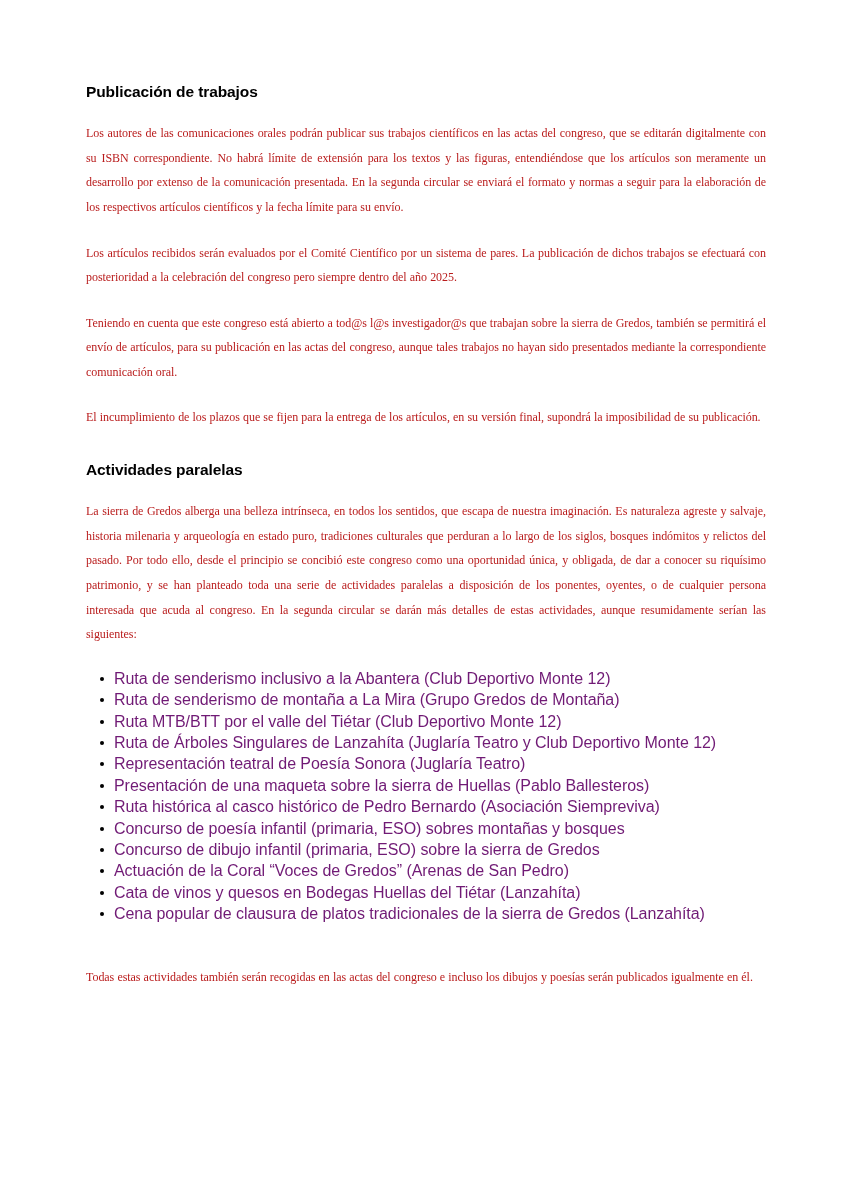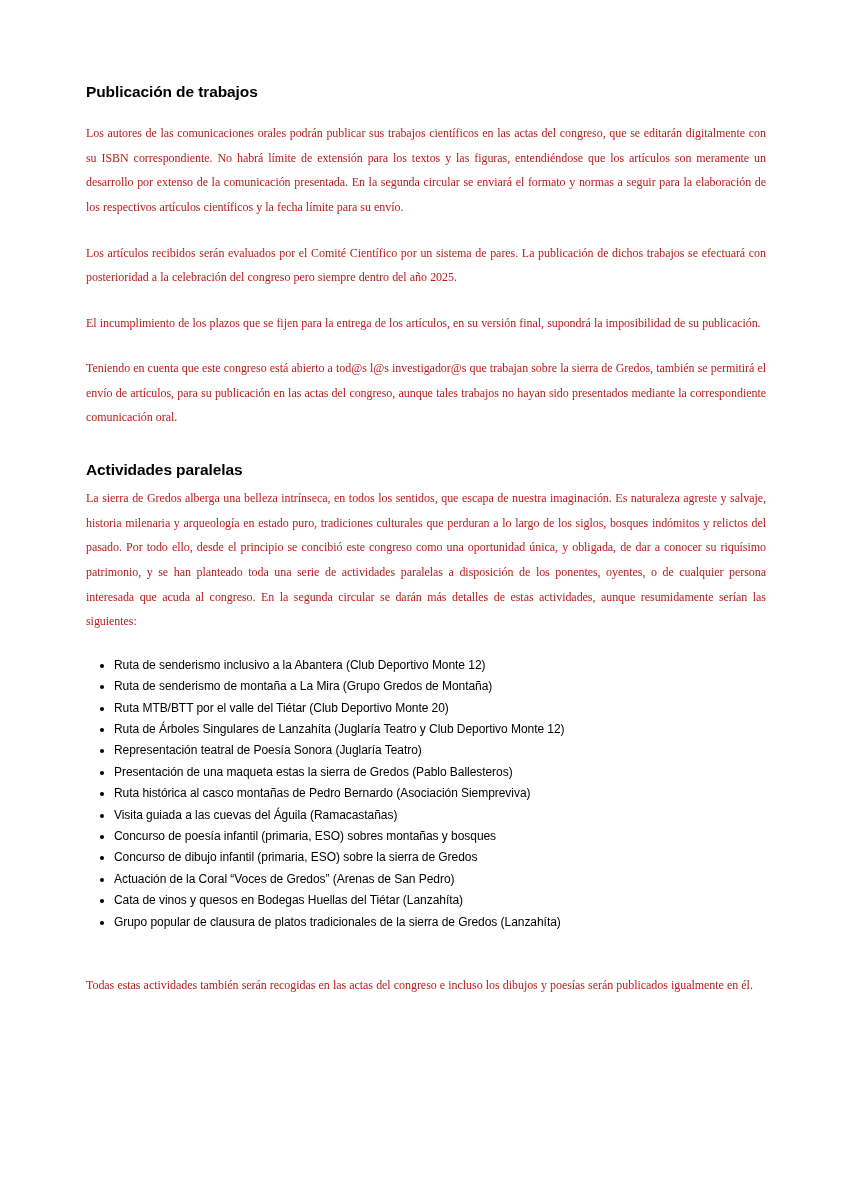--- a/index.html
+++ b/index.html
@@ -25,44 +25,44 @@
     font-family: "Liberation Sans", sans-serif;
     font-weight: bold;
     font-size: 15.5px;
     line-height: 1.3;
     color: #000000;
     margin: 0 0 19px 0;
     letter-spacing: -0.1px;
   }
   h2.heading.second {
     margin-top: 30px;
-    margin-bottom: 6px;
+    margin-bottom: 19px;
   }
   p.para {
     font-family: Liberation Serif, serif;
     font-size: 12px;
     line-height: 24.6px;
     color: #b91c1c;
     margin: 0 0 21px 0;
     text-align: justify;
     text-justify: inter-word;
     letter-spacing: -0.05px;
     word-spacing: 0.2px;
   }
   p.para.last-block {
     margin-bottom: 0;
   }
   ul.activities {
     list-style: none;
     margin: 0;
     padding: 0;
     font-family: "Liberation Sans", sans-serif;
-    font-size: 12px;
+    font-size: 16px;
     line-height: 21.4px;
-    color: #000000;
+    color: #701a75;
   }
   ul.activities li {
     position: relative;
     padding-left: 28px;
     margin: 0;
     text-align: left;
     letter-spacing: -0.05px;
     white-space: nowrap;
   }
   ul.activities li .bullet-dot {
@@ -81,41 +81,40 @@
 </head>
 <body>
 
 <div class="page">
   <div class="content">
 
     <h2 class="heading">Publicación de trabajos</h2>
 
     <p class="para">Los autores de las comunicaciones orales podrán publicar sus trabajos científicos en las actas del congreso, que se editarán digitalmente con su ISBN correspondiente. No habrá límite de extensión para los textos y las figuras, entendiéndose que los artículos son meramente un desarrollo por extenso de la comunicación presentada. En la segunda circular se enviará el formato y normas a seguir para la elaboración de los respectivos artículos científicos y la fecha límite para su envío.</p>
     <p class="para">Los artículos recibidos serán evaluados por el Comité Científico por un sistema de pares. La publicación de dichos trabajos se efectuará con posterioridad a la celebración del congreso pero siempre dentro del año 2025.</p>
+    <p class="para">Teniendo en cuenta que este congreso está abierto a tod@s l@s investigador@s que trabajan sobre la sierra de Gredos, también se permitirá el envío de artículos, para su publicación en las actas del congreso, aunque tales trabajos no hayan sido presentados mediante la correspondiente comunicación oral.</p>
     <p class="para">El incumplimiento de los plazos que se fijen para la entrega de los artículos, en su versión final, supondrá la imposibilidad de su publicación.</p>
-    <p class="para">Teniendo en cuenta que este congreso está abierto a tod@s l@s investigador@s que trabajan sobre la sierra de Gredos, también se permitirá el envío de artículos, para su publicación en las actas del congreso, aunque tales trabajos no hayan sido presentados mediante la correspondiente comunicación oral.</p>
 
     <h2 class="heading second">Actividades paralelas</h2>
 
     <p class="para">La sierra de Gredos alberga una belleza intrínseca, en todos los sentidos, que escapa de nuestra imaginación. Es naturaleza agreste y salvaje, historia milenaria y arqueología en estado puro, tradiciones culturales que perduran a lo largo de los siglos, bosques indómitos y relictos del pasado. Por todo ello, desde el principio se concibió este congreso como una oportunidad única, y obligada, de dar a conocer su riquísimo patrimonio, y se han planteado toda una serie de actividades paralelas a disposición de los ponentes, oyentes, o de cualquier persona interesada que acuda al congreso. En la segunda circular se darán más detalles de estas actividades, aunque resumidamente serían las siguientes:</p>
 
     <ul class="activities">
       <li><span class="bullet-dot"></span><span>Ruta de senderismo inclusivo a la Abantera (Club Deportivo Monte 12)</span></li>
       <li><span class="bullet-dot"></span><span>Ruta de senderismo de montaña a La Mira (Grupo Gredos de Montaña)</span></li>
-      <li><span class="bullet-dot"></span><span>Ruta MTB/BTT por el valle del Tiétar (Club Deportivo Monte 20)</span></li>
+      <li><span class="bullet-dot"></span><span>Ruta MTB/BTT por el valle del Tiétar (Club Deportivo Monte 12)</span></li>
       <li><span class="bullet-dot"></span><span>Ruta de Árboles Singulares de Lanzahíta (Juglaría Teatro y Club Deportivo Monte 12)</span></li>
       <li><span class="bullet-dot"></span><span>Representación teatral de Poesía Sonora (Juglaría Teatro)</span></li>
-      <li><span class="bullet-dot"></span><span>Presentación de una maqueta estas la sierra de Gredos (Pablo Ballesteros)</span></li>
-      <li><span class="bullet-dot"></span><span>Ruta histórica al casco montañas de Pedro Bernardo (Asociación Siempreviva)</span></li>
-      <li><span class="bullet-dot"></span><span>Visita guiada a las cuevas del Águila (Ramacastañas)</span></li>
+      <li><span class="bullet-dot"></span><span>Presentación de una maqueta sobre la sierra de Huellas (Pablo Ballesteros)</span></li>
+      <li><span class="bullet-dot"></span><span>Ruta histórica al casco histórico de Pedro Bernardo (Asociación Siempreviva)</span></li>
       <li><span class="bullet-dot"></span><span>Concurso de poesía infantil (primaria, ESO) sobres montañas y bosques</span></li>
       <li><span class="bullet-dot"></span><span>Concurso de dibujo infantil (primaria, ESO) sobre la sierra de Gredos</span></li>
       <li><span class="bullet-dot"></span><span>Actuación de la Coral “Voces de Gredos” (Arenas de San Pedro)</span></li>
       <li><span class="bullet-dot"></span><span>Cata de vinos y quesos en Bodegas Huellas del Tiétar (Lanzahíta)</span></li>
-      <li><span class="bullet-dot"></span><span>Grupo popular de clausura de platos tradicionales de la sierra de Gredos (Lanzahíta)</span></li>
+      <li><span class="bullet-dot"></span><span>Cena popular de clausura de platos tradicionales de la sierra de Gredos (Lanzahíta)</span></li>
     </ul>
 
     <div class="closing-gap"></div>
 
     <p class="para last-block">Todas estas actividades también serán recogidas en las actas del congreso e incluso los dibujos y poesías serán publicados igualmente en él.</p>
 
   </div>
 </div>
 
 </body></html>

